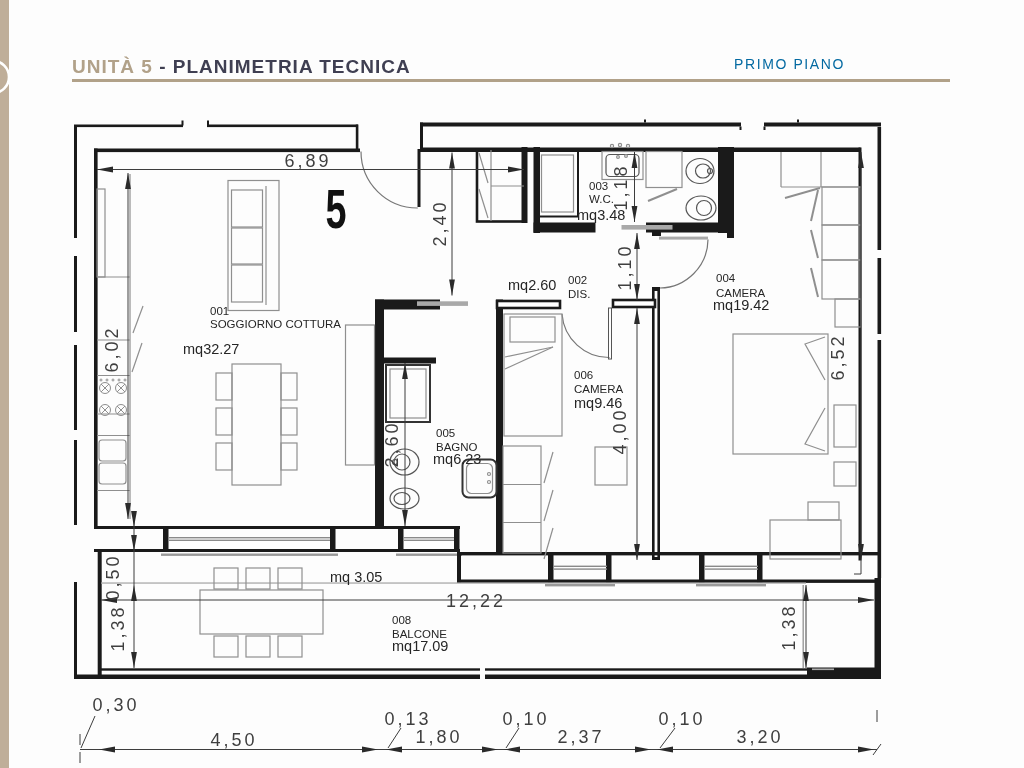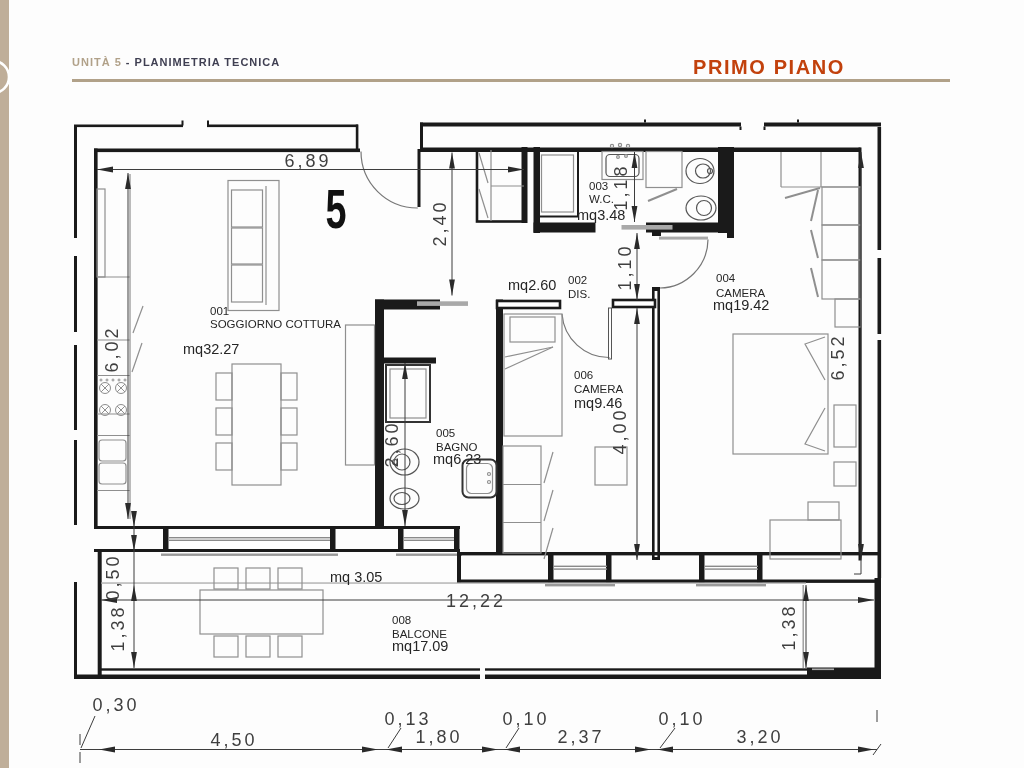--- a/index.html
+++ b/index.html
@@ -1,20 +1,20 @@
 <!DOCTYPE html>
 <html><head>
 <meta charset="utf-8">
 <style>
   html,body{margin:0;padding:0;width:1024px;height:768px;background:#fdfdfd;overflow:hidden;}
   body{font-family:"Liberation Sans", sans-serif;}
   #sidebar{position:absolute;left:0;top:0;width:9px;height:768px;background:#bfae99;}
-  #hdr{position:absolute;left:72px;top:56px;font-weight:bold;font-size:11px;letter-spacing:1px;color:#3f3f52;}
+  #hdr{position:absolute;left:72px;top:56px;font-weight:bold;font-size:19px;letter-spacing:1px;color:#3f3f52;}
   #hdr .tan{color:#b1a189;}
-  #hdr2{position:absolute;right:179px;top:56px;font-weight:bold;font-size:20px;letter-spacing:1.6px;color:#c2410c;}
+  #hdr2{position:absolute;right:179px;top:56px;font-weight:normal;font-size:14px;letter-spacing:1.6px;color:#0369a1;}
   #hline{position:absolute;left:72px;top:79px;width:878px;height:3px;background:#b1a189;}
   svg{position:absolute;left:0;top:0;}
   text{font-family:"Liberation Sans", sans-serif;}
   .dim{fill:#3f3f3f;font-size:18px;letter-spacing:3px;}
   .lbl{fill:#262626;font-size:11.5px;}
   .mq{fill:#262626;font-size:14.5px;}
 </style>
 </head>
 <body>
 <div id="sidebar"></div>

